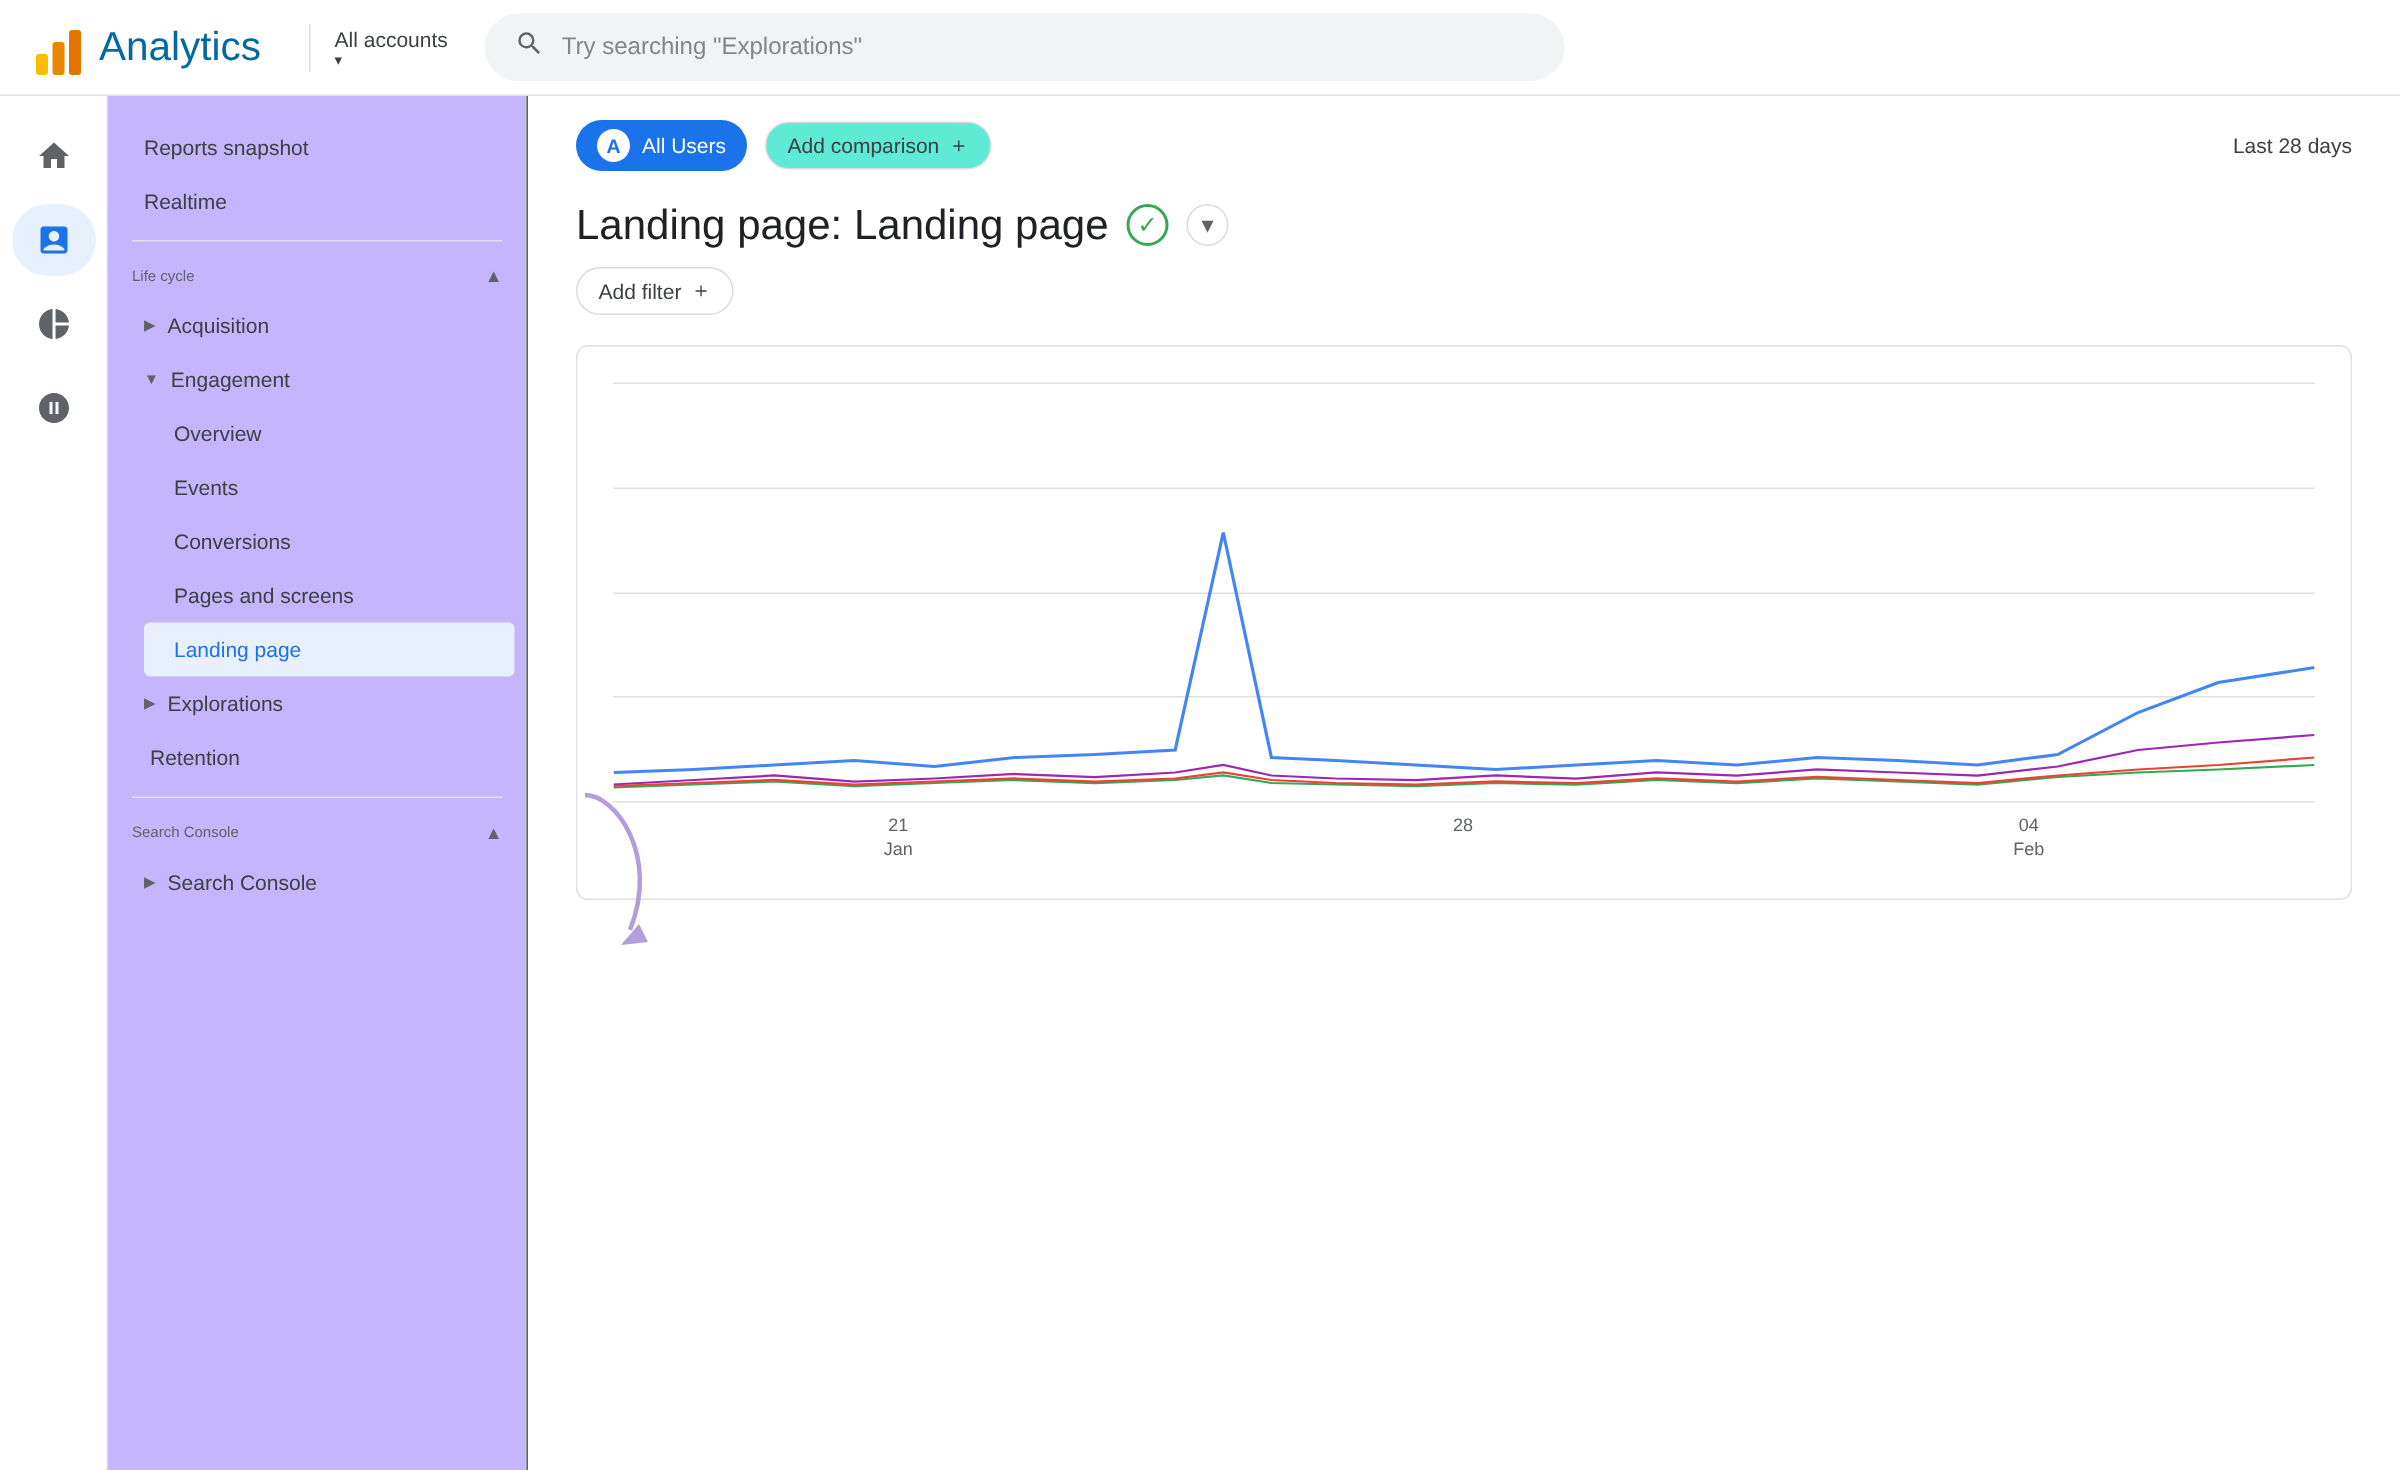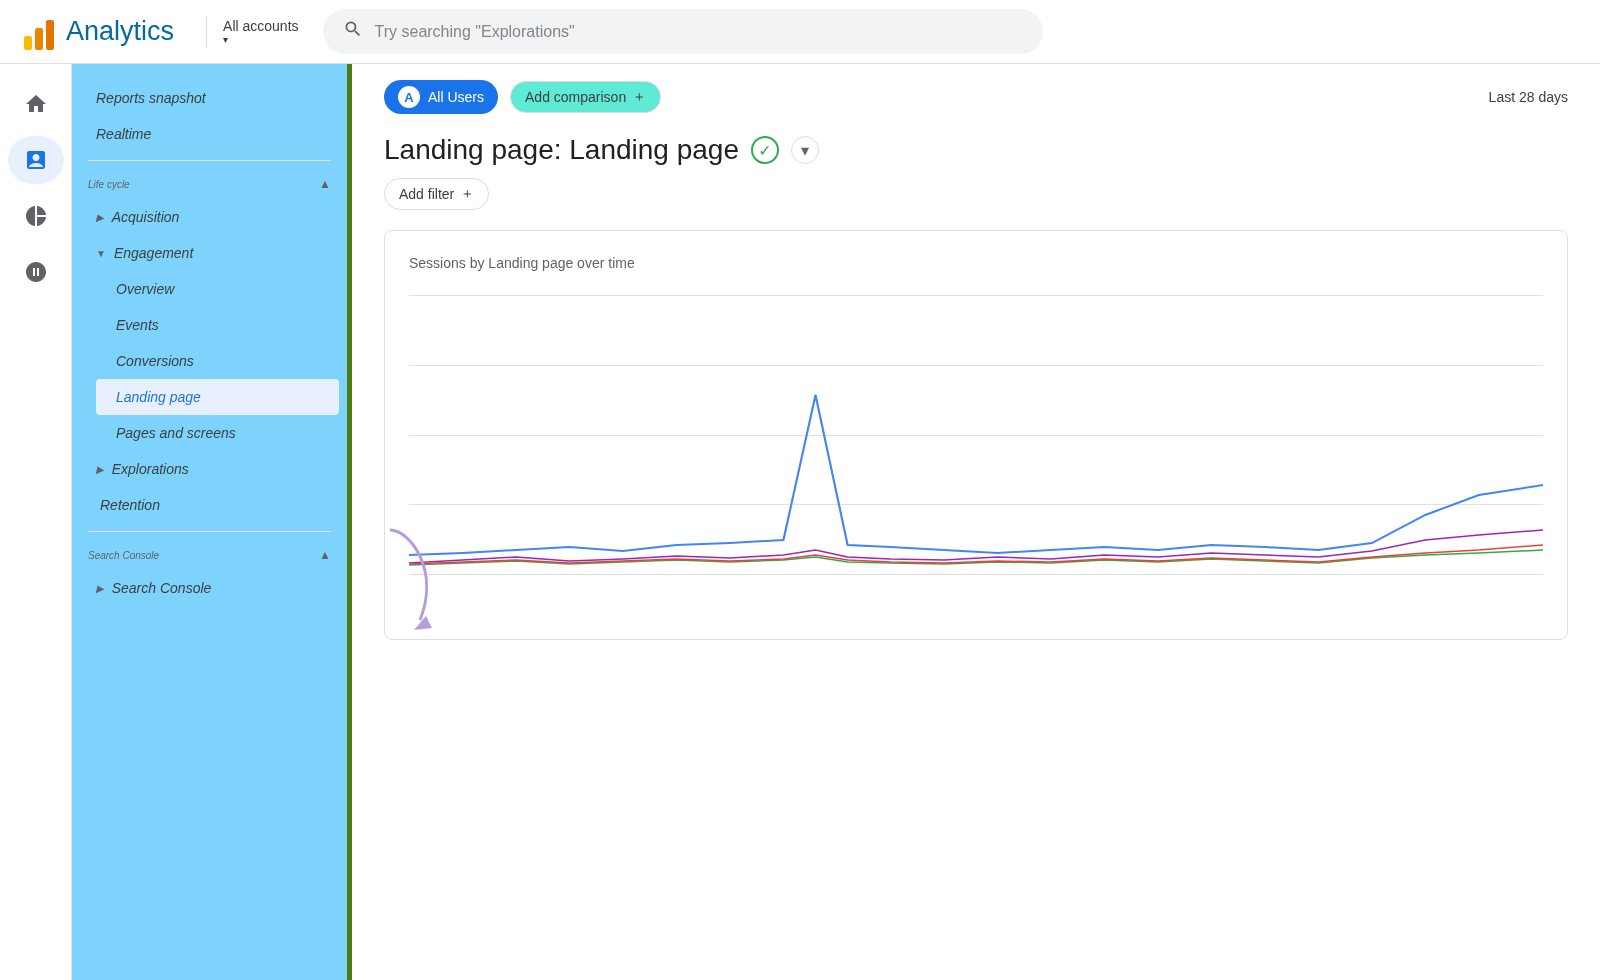--- a/index.html
+++ b/index.html
@@ -112,26 +112,25 @@
       color: #1a73e8;
     }
     .nav-icon-item svg {
       width: 24px;
       height: 24px;
     }
 
     
     .sidebar {
       width: 280px;
-      background: #7dd3fc;
-      border-right: 5px solid #4d7c0f;
+      background: #c4b5fd;
+      border-right: 1px solid #4d7c0f;
       overflow-y: auto;
       flex-shrink: 0;
       padding: 16px 0;
-      font-style: italic;
     }
     .sidebar-top-items {
       padding: 0 8px;
       margin-bottom: 8px;
     }
     .sidebar-top-item {
       padding: 10px 16px;
       font-size: 14px;
       color: #3c4043;
       cursor: pointer;
@@ -446,25 +445,25 @@
     <div class="sidebar-child-items">
       <div class="sidebar-item">
         <span>Overview</span>
       </div>
       <div class="sidebar-item">
         <span>Events</span>
       </div>
       <div class="sidebar-item">
         <span>Conversions</span>
       </div>
+      <div class="sidebar-item">
+        <span>Pages and screens</span>
+      </div>
       <div class="sidebar-item active">
         <span>Landing page</span>
-      </div>
-      <div class="sidebar-item">
-        <span>Pages and screens</span>
       </div>
     </div>
 
     <div class="sidebar-parent-item">
       <span class="expand-arrow">▶</span>
       <span>Explorations</span>
     </div>
 
     <div class="sidebar-item" style="margin: 0 8px;">
       <span>Retention</span>
@@ -505,21 +504,20 @@
     </div>
 
     <div class="add-filter-row">
       <div class="add-filter-btn">
         <span>Add filter</span>
         <span>＋</span>
       </div>
     </div>
 
     <div class="chart-container">
-      <div class="chart-title">Sessions by Landing page over time</div>
       <div class="chart-area">
 
         <div class="chart-gridlines">
           <div class="gridline"></div>
           <div class="gridline"></div>
           <div class="gridline"></div>
           <div class="gridline"></div>
           <div class="gridline"></div>
         </div>
 
@@ -527,20 +525,34 @@
 
           <polyline fill="none" stroke="#4285f4" stroke-width="2" points="0,260 50,258 100,255 150,252 200,256 250,250 300,248 350,245 380,100 410,250 450,252 500,255 550,258 600,255 650,252 700,255 750,250 800,252 850,255 900,248 950,220 1000,200 1060,190"></polyline>
 
           <polyline fill="none" stroke="#9c27b0" stroke-width="1.5" points="0,268 50,265 100,262 150,266 200,264 250,261 300,263 350,260 380,255 410,262 450,264 500,265 550,262 600,264 650,260 700,262 750,258 800,260 850,262 900,256 950,245 1000,240 1060,235"></polyline>
 
           <polyline fill="none" stroke="#34a853" stroke-width="1.5" points="0,270 50,268 100,266 150,269 200,267 250,265 300,267 350,265 380,262 410,267 450,268 500,269 550,267 600,268 650,265 700,267 750,264 800,266 850,268 900,263 950,260 1000,258 1060,255"></polyline>
 
           <polyline fill="none" stroke="#ea4335" stroke-width="1.5" points="0,269 50,267 100,265 150,268 200,266 250,264 300,266 350,264 380,260 410,265 450,267 500,268 550,266 600,267 650,264 700,266 750,263 800,265 850,267 900,262 950,258 1000,255 1060,250"></polyline>
         </svg>
 
+        <div class="chart-x-labels">
+          <div class="x-label-group">
+            <span class="x-label-date">21</span>
+            <span class="x-label-month">Jan</span>
+          </div>
+          <div class="x-label-group">
+            <span class="x-label-date">28</span>
+            <span class="x-label-month"></span>
+          </div>
+          <div class="x-label-group">
+            <span class="x-label-date">04</span>
+            <span class="x-label-month">Feb</span>
+          </div>
+        </div>
       </div>
     </div>
   </div>
 
   <div style="position: fixed; left: 370px; top: 520px; pointer-events: none; z-index: 100;">
     <svg width="80" height="120" viewBox="0 0 80 120">
       <path d="M 20 10 C 40 10, 70 50, 50 100" stroke="#b39ddb" stroke-width="3" fill="none"></path>
       <polygon points="44,110 56,96 62,108" fill="#b39ddb"></polygon>
     </svg>
   </div>

